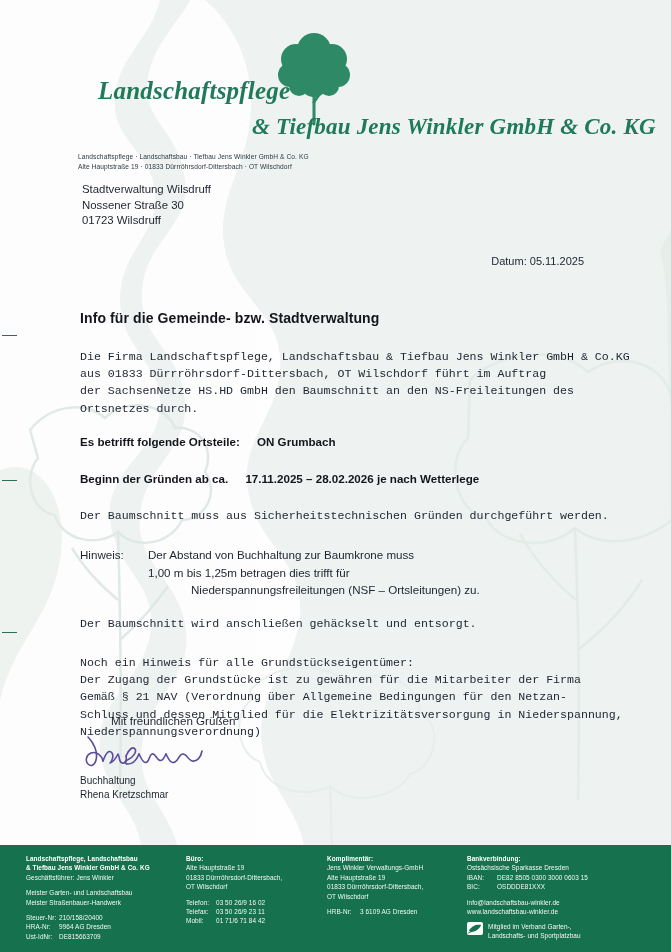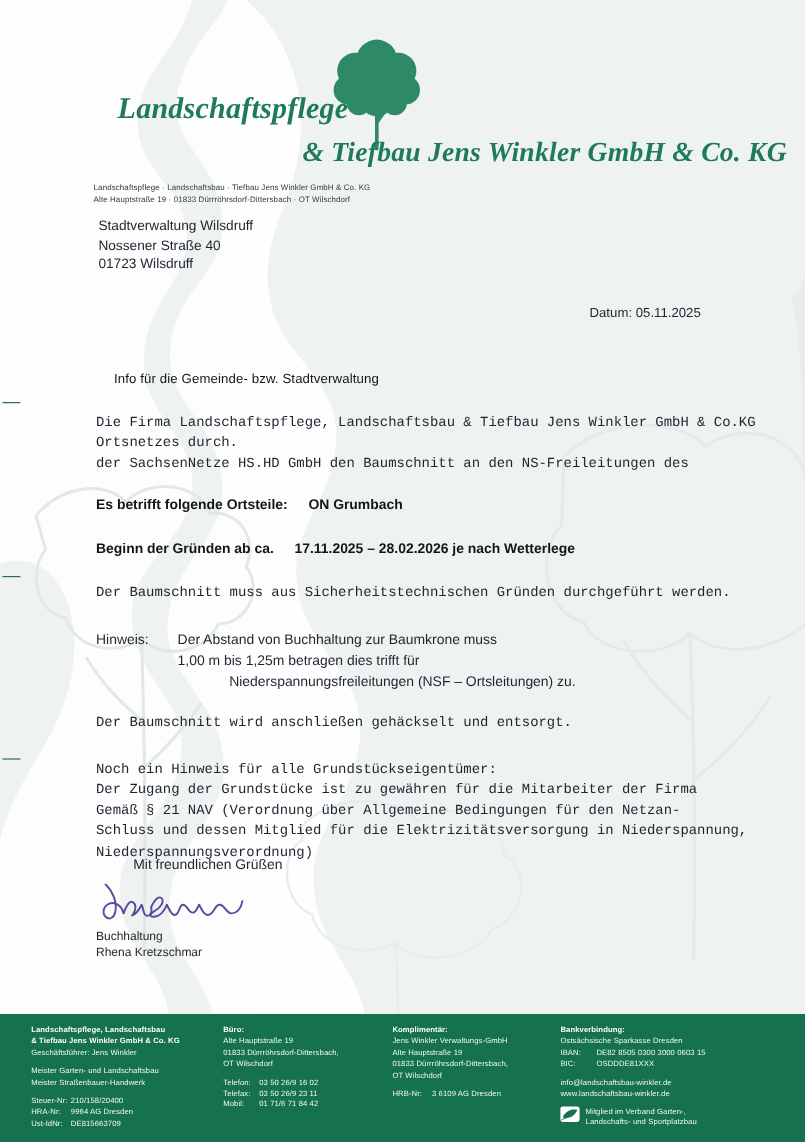--- a/index.html
+++ b/index.html
@@ -108,23 +108,23 @@
 
   
   #body-block {
     position: absolute;
     left: 80px;
     top: 310px;
     width: 560px;
     z-index: 2;
   }
   h1#doc-title {
-    margin: 0 0 22px 15px;
-    font-size: 11px;
-    font-weight: normal;
+    margin: 0 0 22px 0;
+    font-size: 14px;
+    font-weight: bold;
     color: #14141c;
     letter-spacing: 0.1px;
   }
   .para {
     margin: 0 0 16px 0;
     font-size: 11.6px;
     line-height: 17.2px;
     color: #1d2430;
     font-family: Liberation Mono, monospace;
   }
@@ -325,38 +325,39 @@
     <div class="lh-line" id="lh-word3">&amp; Tiefbau  Jens Winkler GmbH &amp; Co. KG</div>
   </div>
 
   <div id="sender-line">
     <div>Landschaftspflege · Landschaftsbau · Tiefbau Jens Winkler GmbH &amp; Co. KG</div>
     <div>Alte Hauptstraße 19 · 01833 Dürrröhrsdorf-Dittersbach · OT Wilschdorf</div>
   </div>
 
   <div id="recipient">
     <div>Stadtverwaltung Wilsdruff</div>
-    <div>Nossener Straße 40</div>
+    <div>Nossener Straße 30</div>
     <div>01723 Wilsdruff</div>
   </div>
 
   <div id="date-block">Datum: 05.11.2025</div>
 
   <div class="fold-mark" style="top:335px"></div>
   <div class="fold-mark" style="top:480px"></div>
   <div class="fold-mark" style="top:632px"></div>
 
   <div id="body-block">
 
     <h1 id="doc-title">Info für die Gemeinde- bzw. Stadtverwaltung</h1>
 
     <div class="para">
       <div>Die Firma Landschaftspflege, Landschaftsbau &amp; Tiefbau Jens Winkler GmbH &amp; Co.KG</div>
+      <div>aus 01833 Dürrröhrsdorf-Dittersbach, OT Wilschdorf führt im Auftrag</div>
+      <div>der  SachsenNetze HS.HD  GmbH  den Baumschnitt an den NS-Freileitungen des</div>
       <div>Ortsnetzes durch.</div>
-      <div>der  SachsenNetze HS.HD  GmbH  den Baumschnitt an den NS-Freileitungen des</div>
     </div>
 
     <div class="kv-row">
       <span class="kv-label">Es betrifft folgende Ortsteile:</span>
       <span class="kv-value">ON Grumbach</span>
     </div>
 
     <div class="kv-row">
       <span class="kv-label">Beginn der Gründen ab ca.</span>
       <span class="kv-value">17.11.2025 – 28.02.2026 je nach Wetterlege</span>

